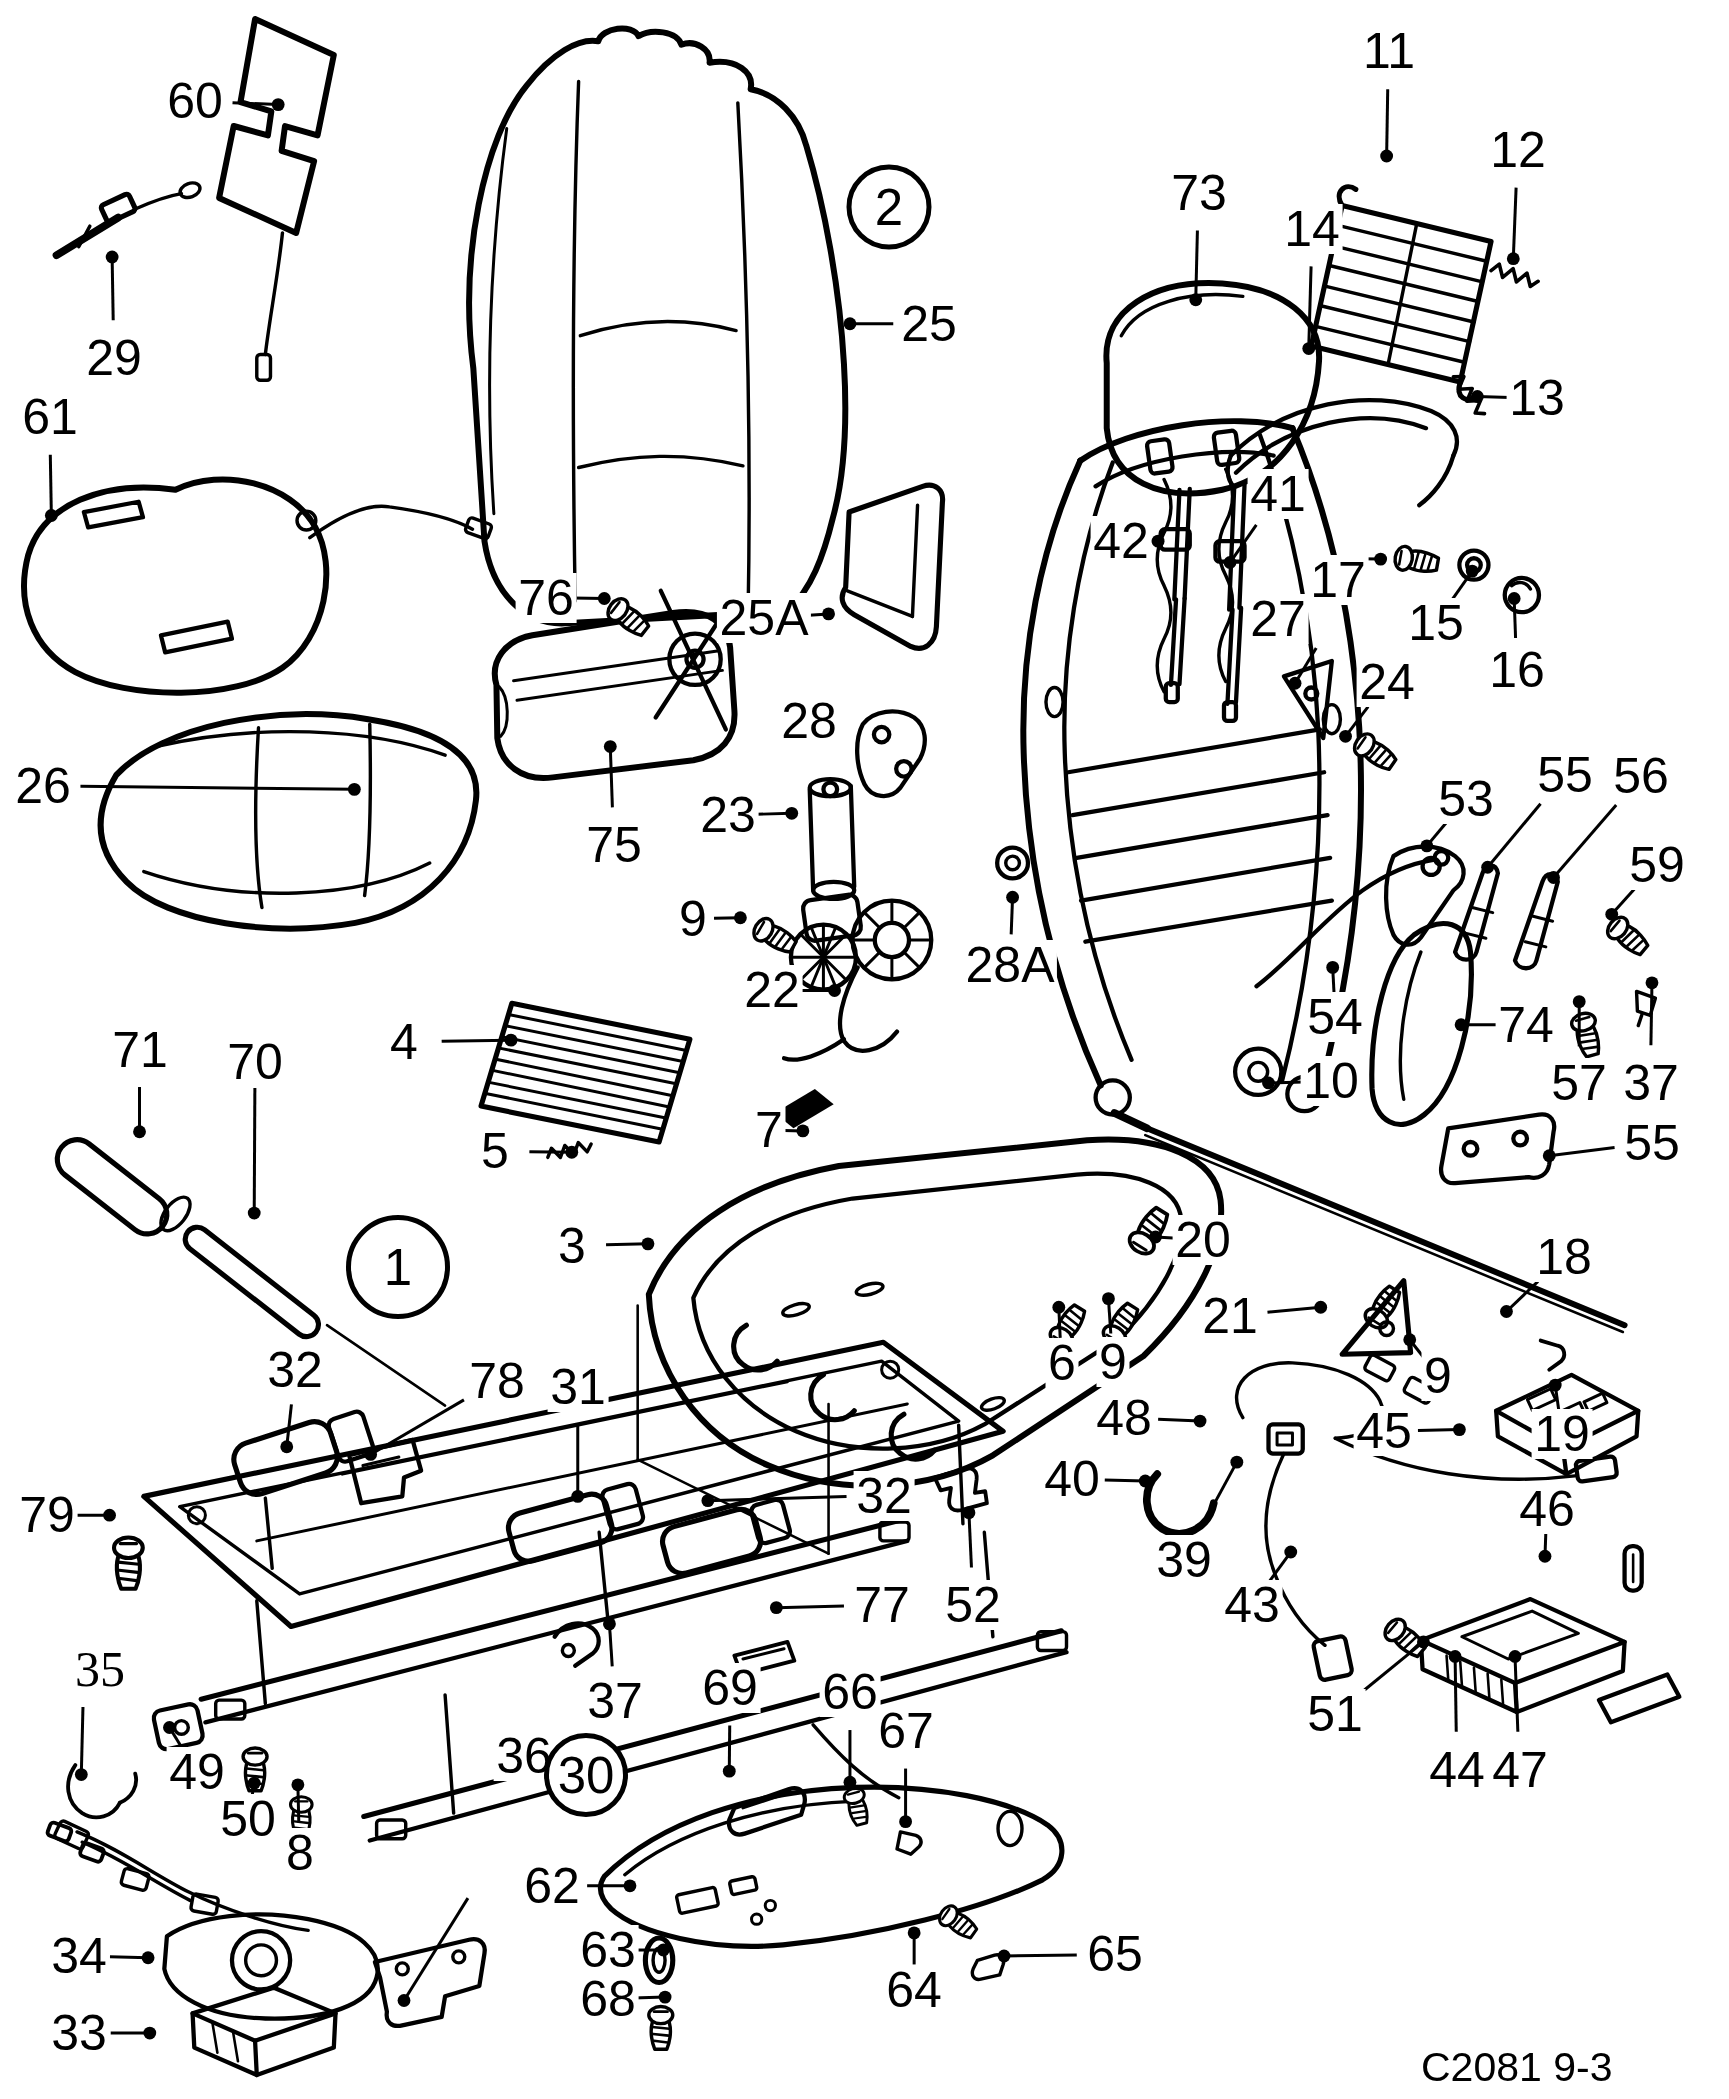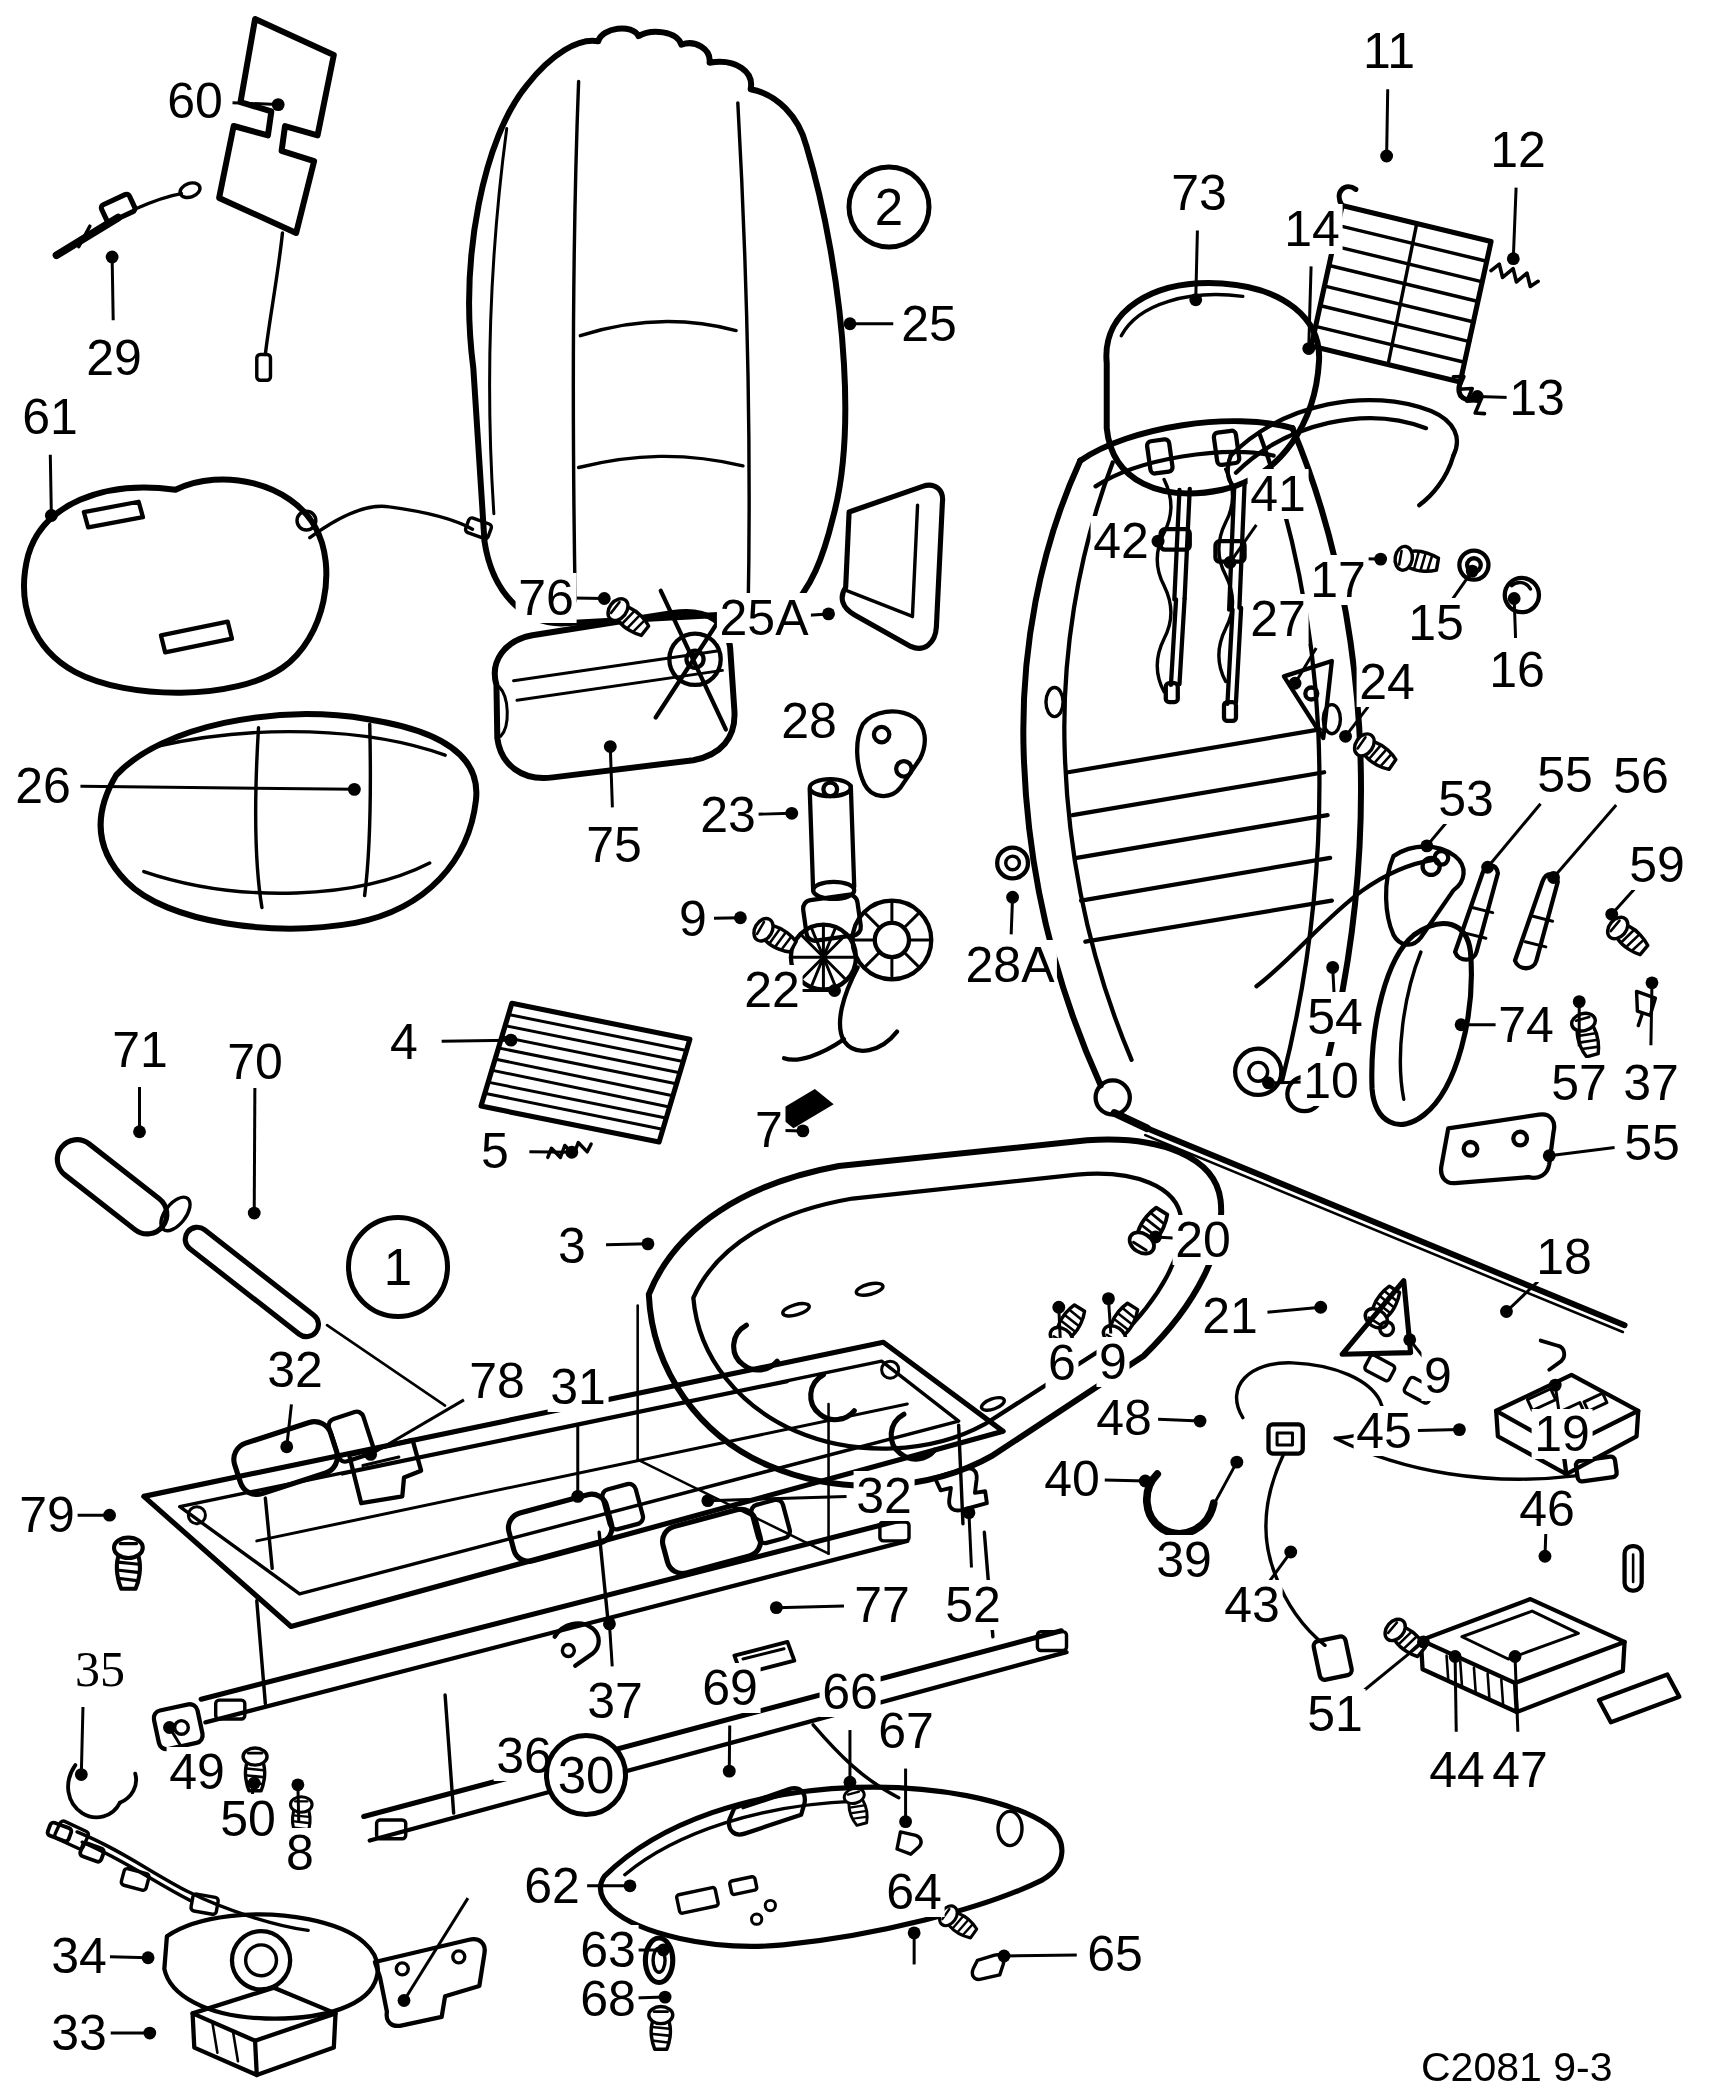--- a/index.html
+++ b/index.html
@@ -719,21 +719,21 @@
       <div class="callout" style="left: 884px; top: 1496px;">32</div>
       <div class="callout" style="left: 882px; top: 1605px;">77</div>
       <div class="callout" style="left: 973px; top: 1605px;">52</div>
       <div class="callout" style="left: 615px; top: 1701px;">37</div>
       <div class="callout" style="left: 552px; top: 1886px;">62</div>
       <div class="callout" style="left: 608px; top: 1950px;">63</div>
       <div class="callout" style="left: 608px; top: 1999px;">68</div>
       <div class="callout" style="left: 730px; top: 1688px;">69</div>
       <div class="callout" style="left: 850px; top: 1692px;">66</div>
       <div class="callout" style="left: 906px; top: 1731px;">67</div>
-      <div class="callout" style="left: 914px; top: 1892px;">64</div>
+      <div class="callout" style="left: 914px; top: 1990px;">64</div>
       <div class="callout" style="left: 1115px; top: 1954px;">65</div>
       <div class="circle-ref" style="left: 889px; top: 207px; width: 75px; height: 75px;">2</div>
       <div class="circle-ref" style="left: 398px; top: 1267px; width: 94px; height: 94px;">1</div>
       <div class="circle-ref" style="left: 586px; top: 1775px; width: 74px; height: 74px;">30</div>
     </div>
 
 <div class="footer" style="left: 1421px; top: 2044px;">C2081 9-3</div>
 
 </div>
 

